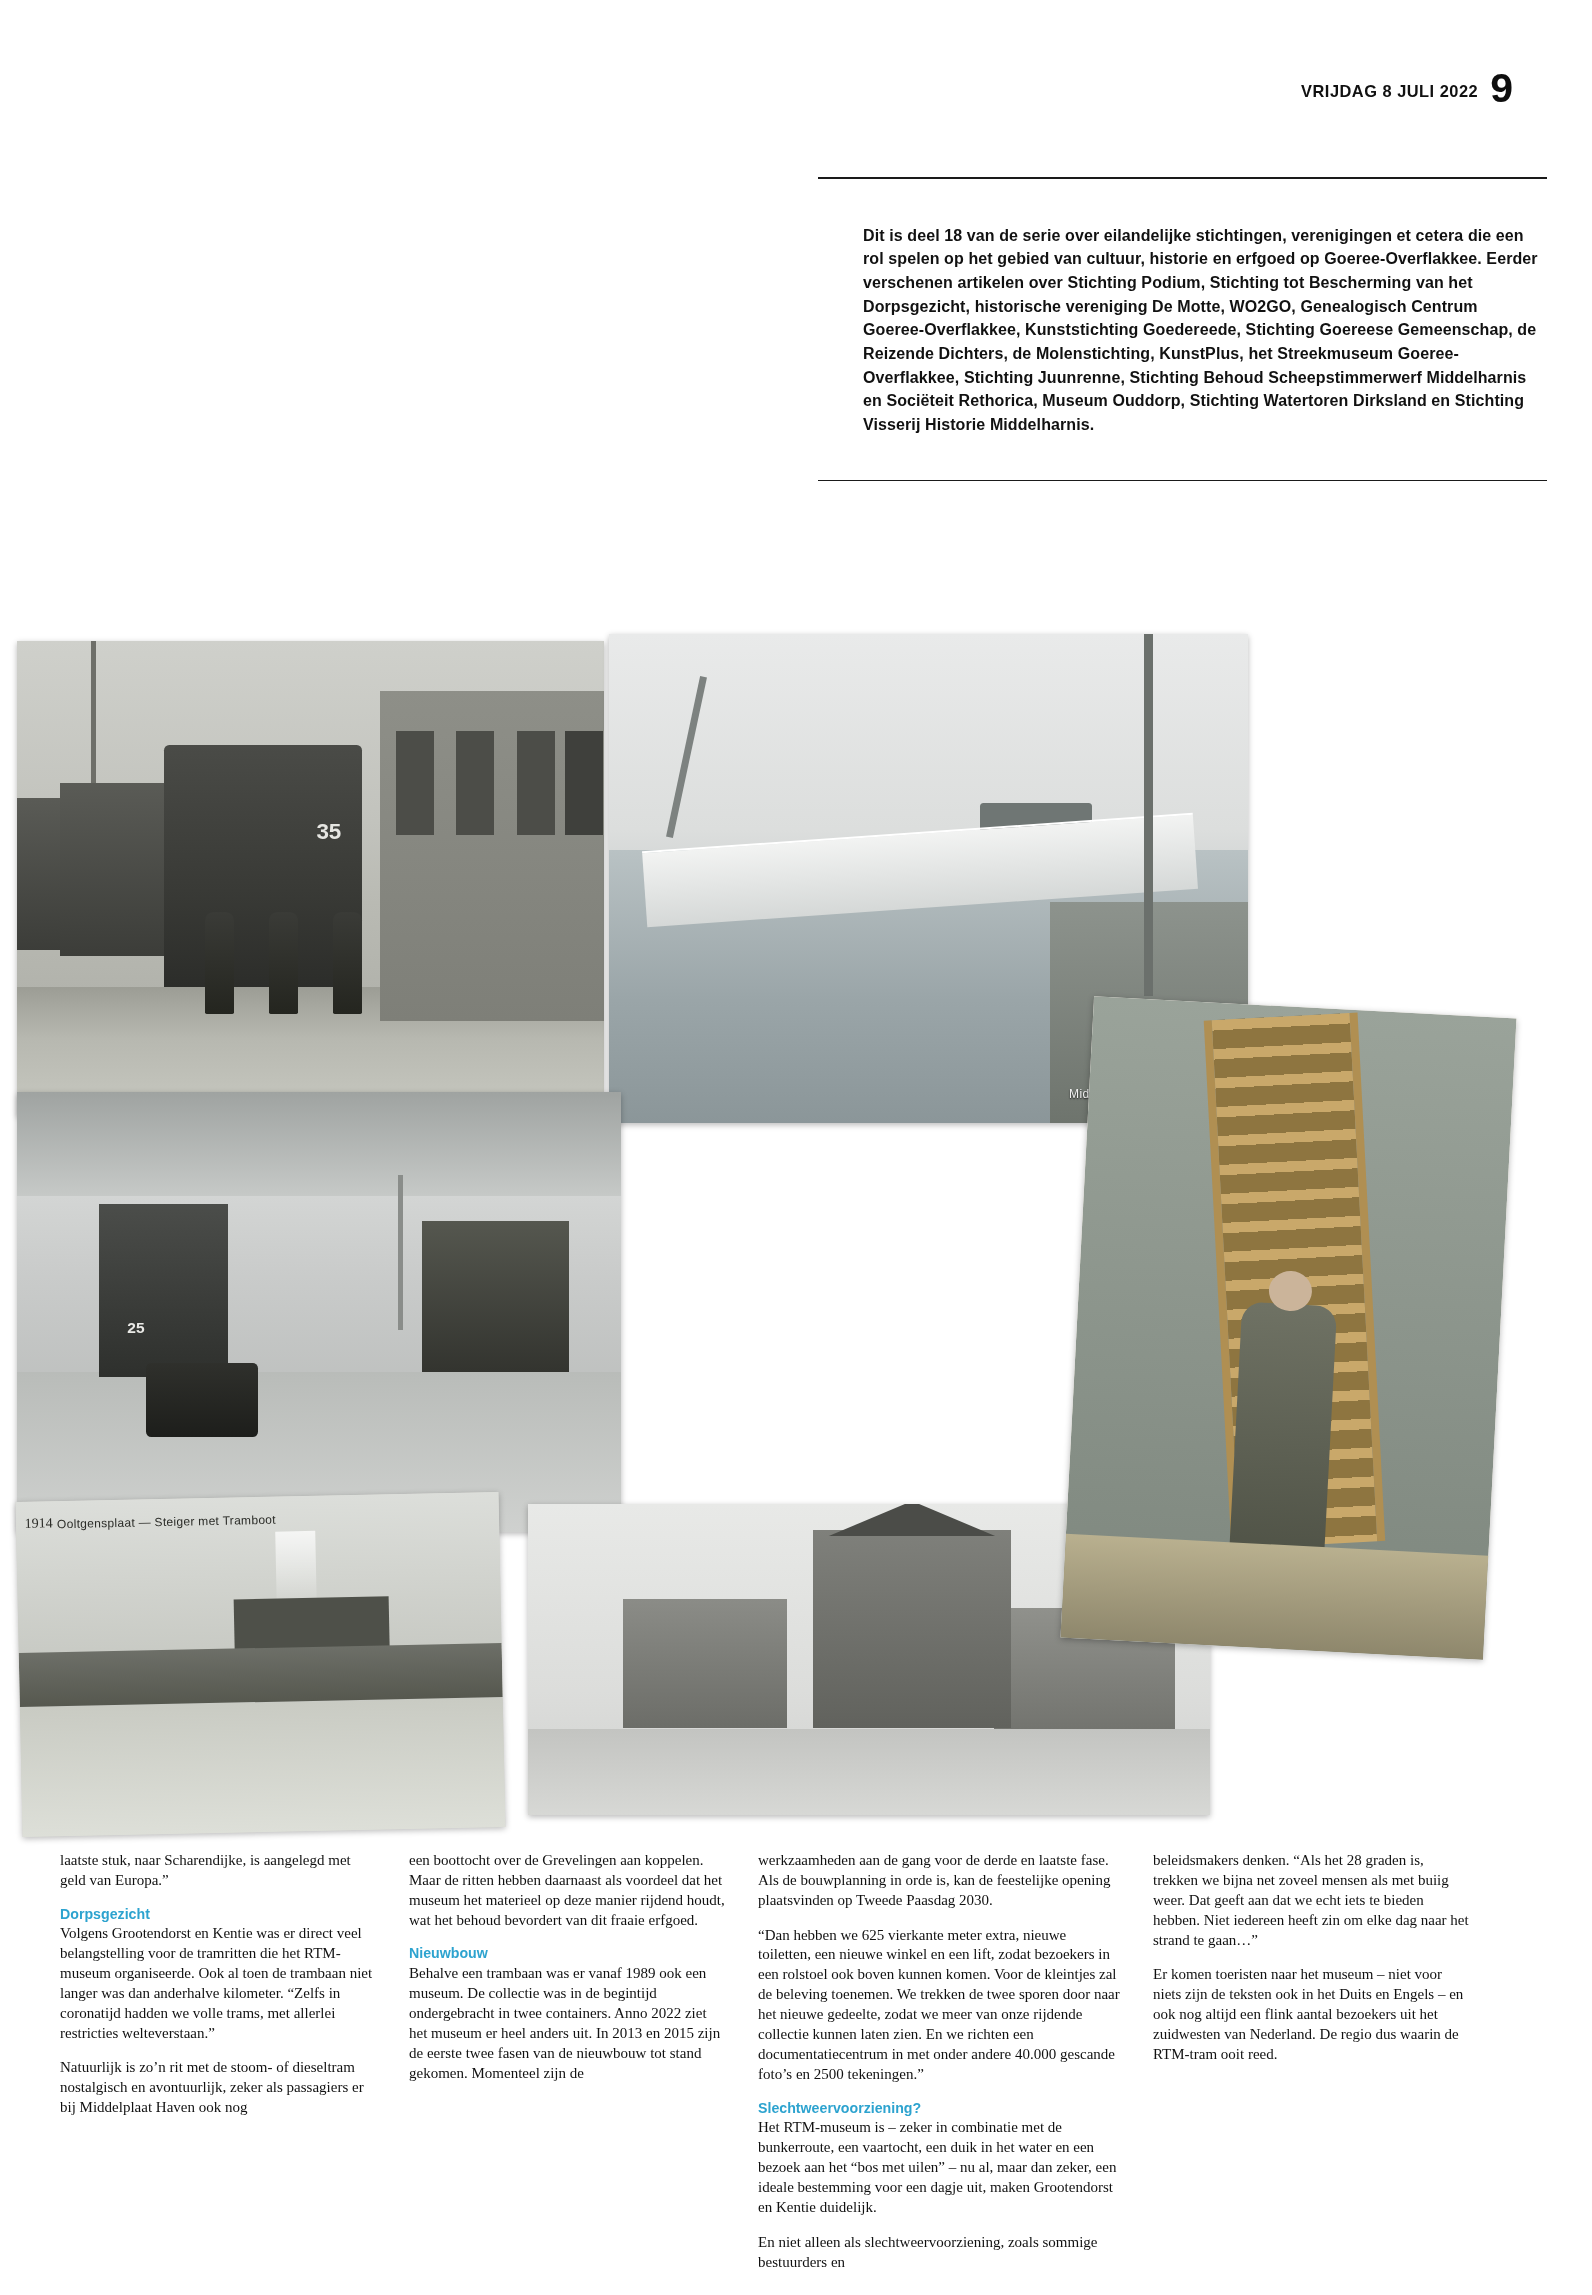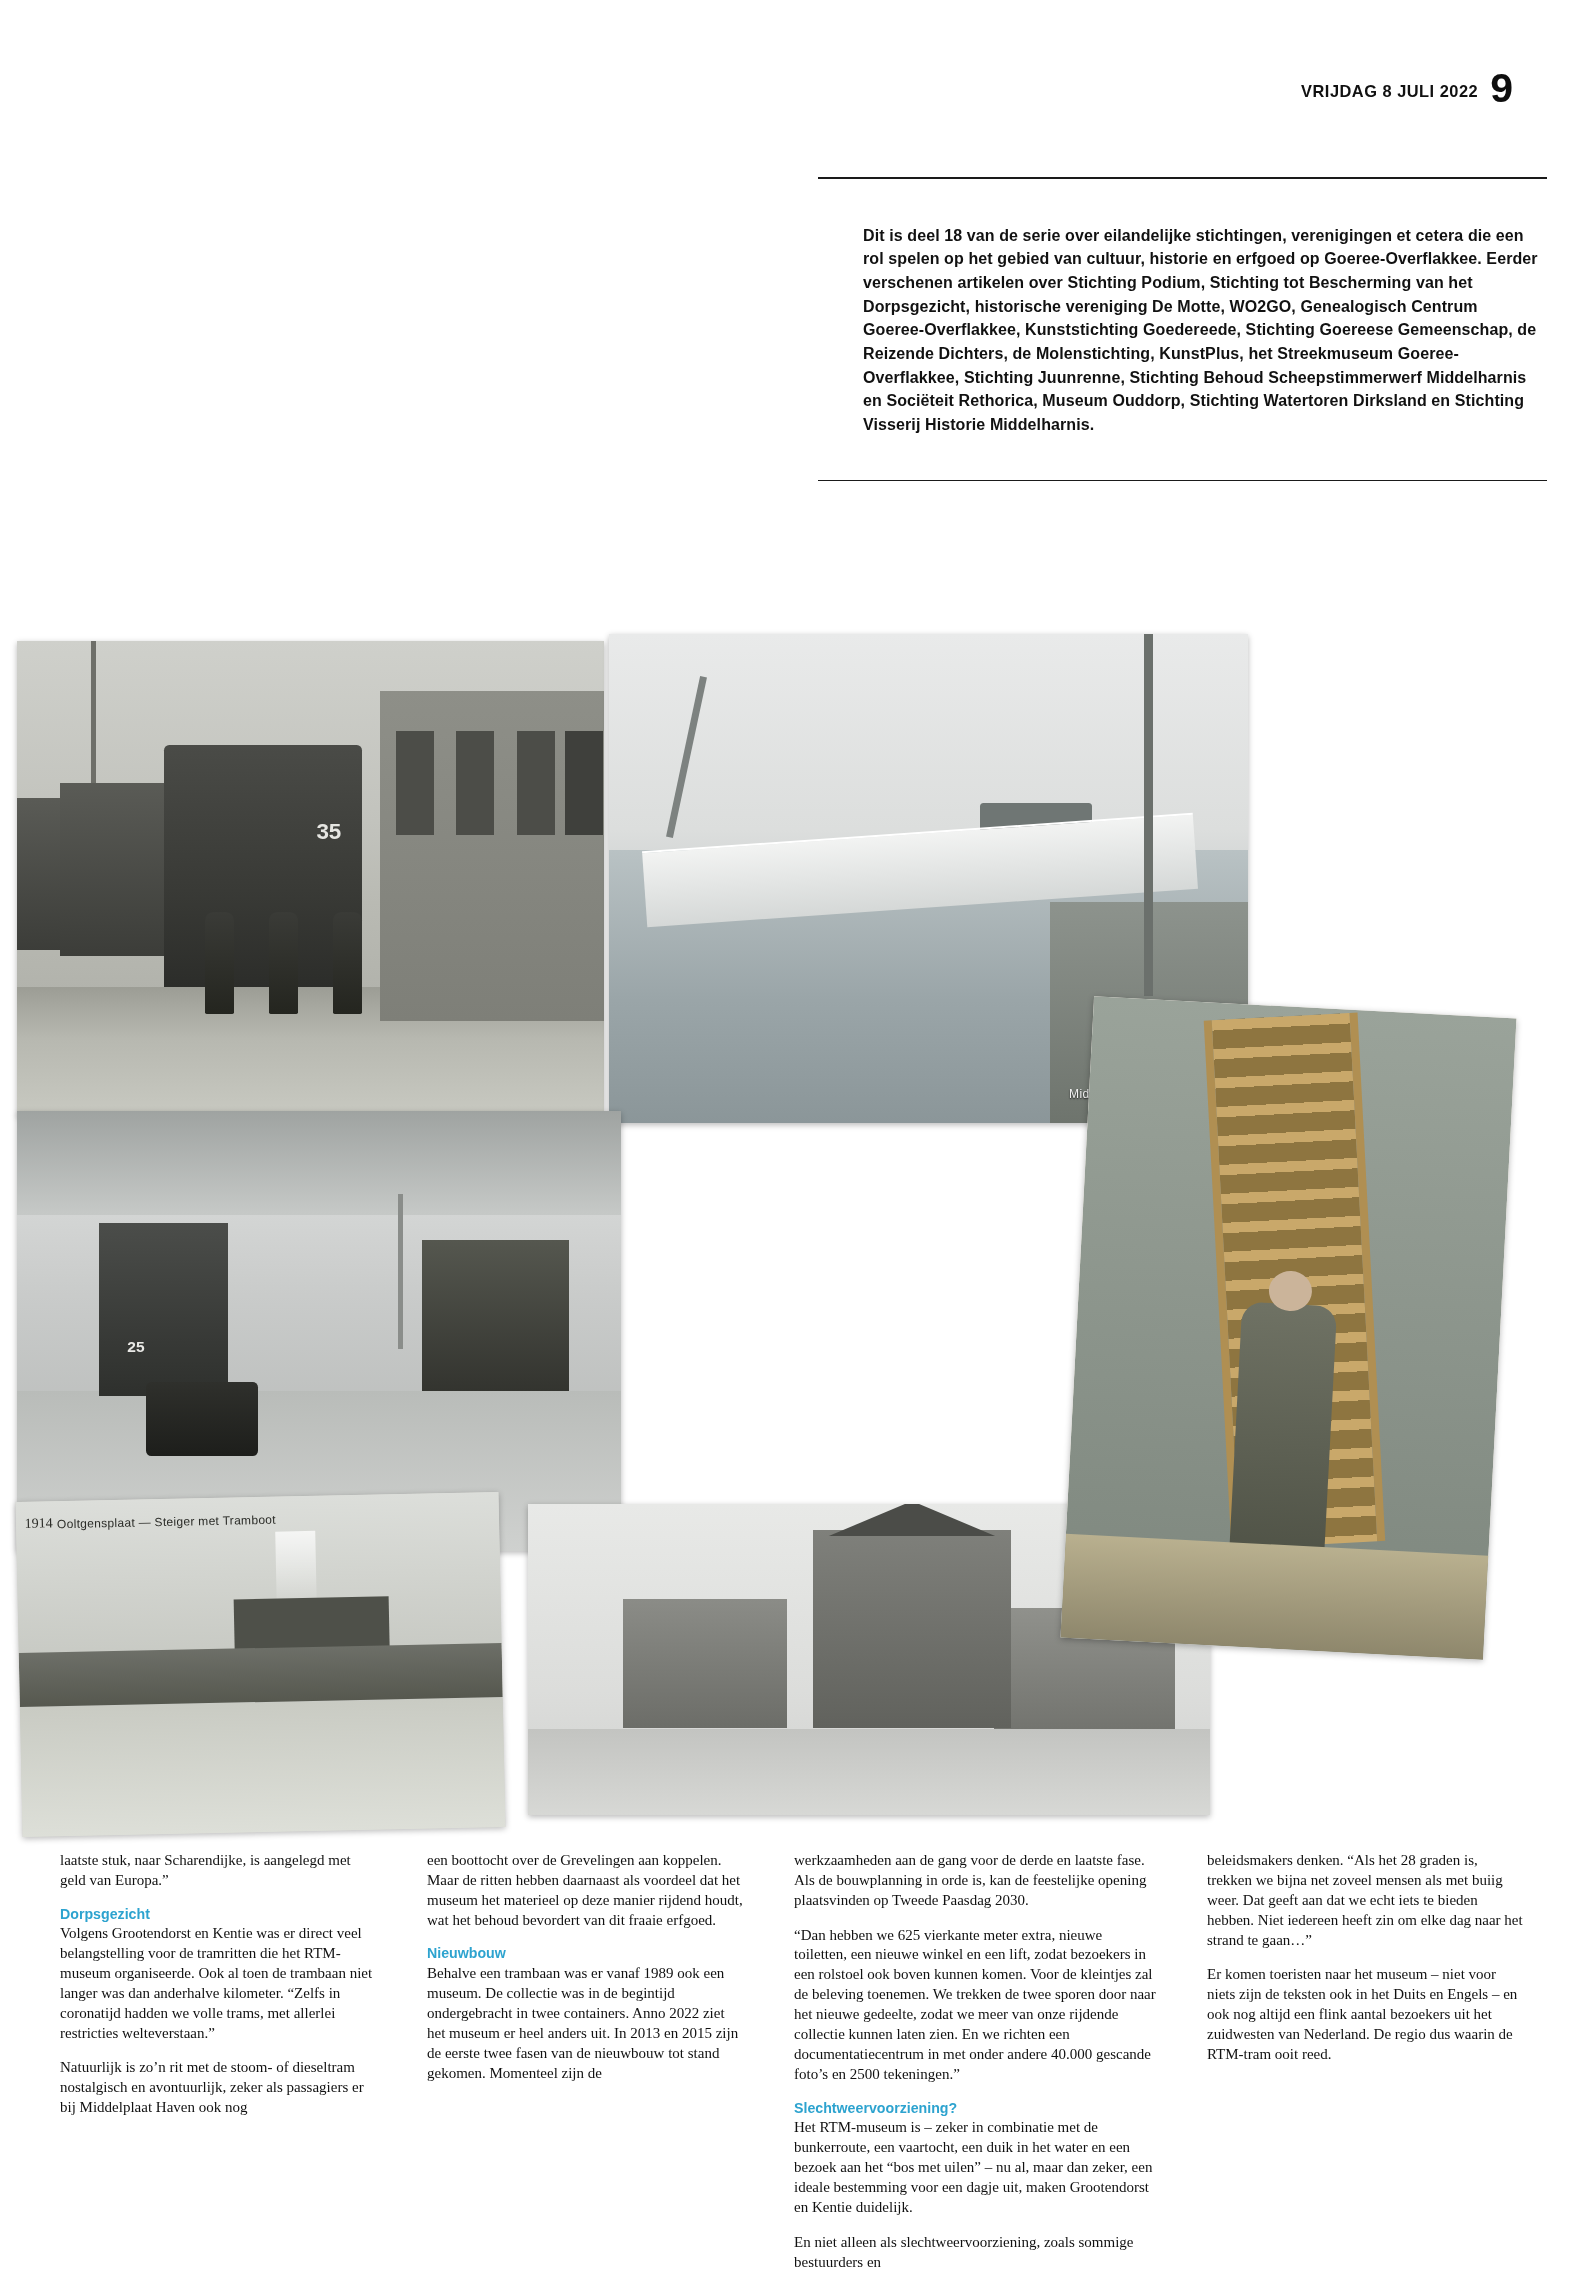--- a/index.html
+++ b/index.html
@@ -162,21 +162,21 @@
   }
   .p2 .quay {
     position:absolute; right:0; top:268px; width:198px; bottom:0;
     background: linear-gradient(180deg,#8d938d 0%, #6e746d 100%);
   }
   .p2 .pole2{ position:absolute; right:95px; top:0; width:8.6px; height:362px; background:#6b706c;}
   .p2 .cap { right: 35px; bottom: 22.4px; }
 
   
   .p3 {
-    left: 17.3px; top: 477px; width: 604px; height: 440px;
+    left: 17.3px; top: 458px; width: 604px; height: 440px;
   }
   .p3 .inner {
     background: linear-gradient(180deg,#e0e2e1 0%, #c9cbca 42%, #b0b3b1 100%);
   }
   .p3 .roof {
     position:absolute; left:0; right:0; top:0; height:104px;
     background: linear-gradient(180deg,#9fa3a1 0%, #c6c9c7 100%);
   }
   .p3 .trainL {
     position:absolute; left:82px; top:112px; width:129px; height:173px;
@@ -278,21 +278,21 @@
     background: linear-gradient(180deg,#b9b08f 0%, #8e876c 100%);
   }
 
   
   .columns {
     position: absolute;
     left: 60px;
     top: 1851px;
     width: 1471px;
     display: flex;
-    gap: 51px;
+    gap: 33px;
   }
   .col { width: 316px; }
   .col p {
     margin: 0 0 14.7px 0;
     font-size: 15px;
     line-height: 1.33;
     text-align: left;
     color: #111;
   }
   .subhead {

